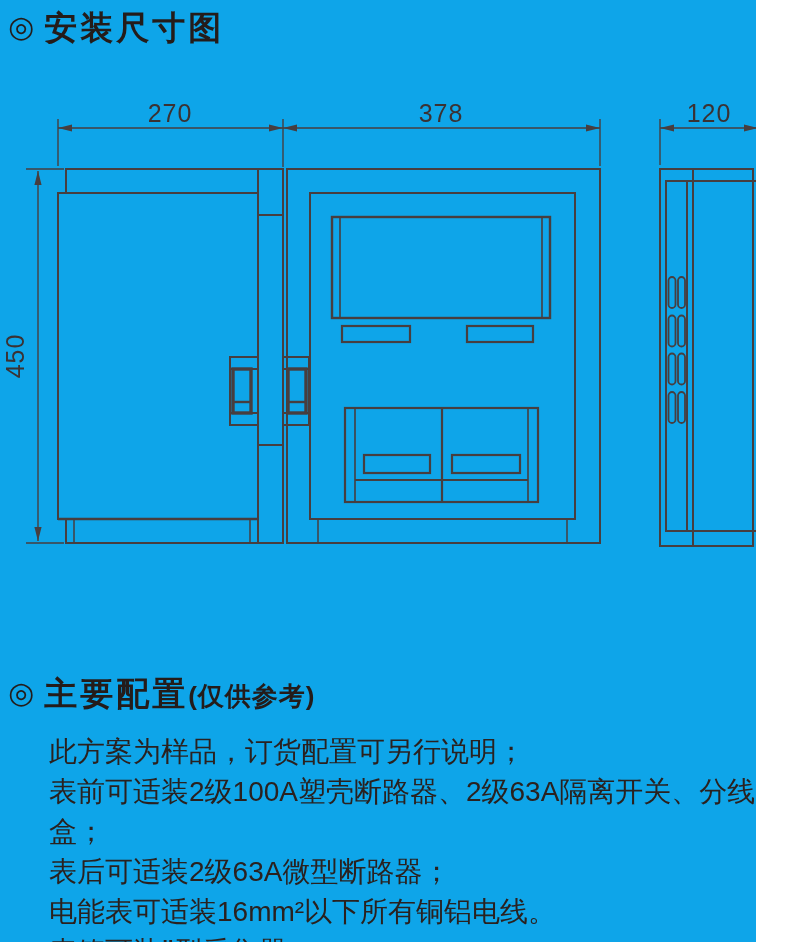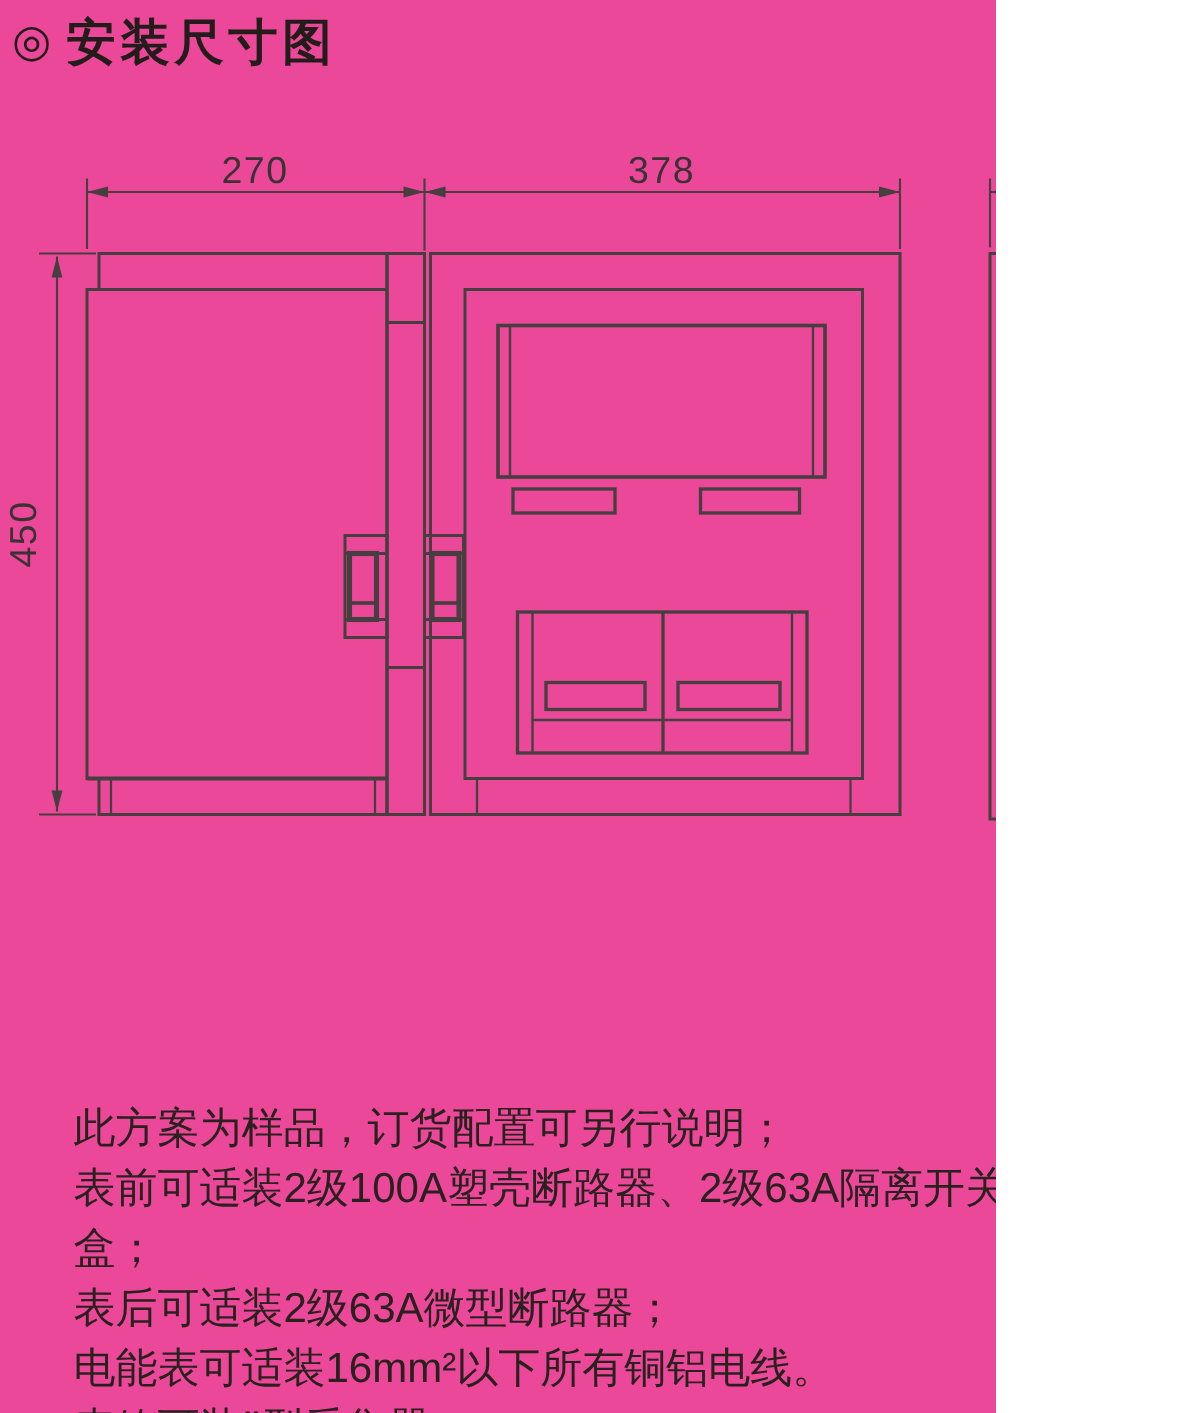--- a/index.html
+++ b/index.html
@@ -1,16 +1,16 @@
 <!DOCTYPE html>
 <html><head>
 <meta charset="utf-8">
 <style>
   html,body{margin:0;padding:0;background:#ffffff;}
-  .page{position:relative;width:664px;height:942px;background:#ec4899;overflow:hidden;
+  .page{position:relative;width:756px;height:942px;background:#0ea5e9;overflow:hidden;
         font-family:"Liberation Sans","DejaVu Sans",sans-serif;color:#241c1a;}
   .sec-head{position:absolute;left:8px;white-space:nowrap;}
   .sec-head .bullet{font-size:30px;font-weight:bold;color:#241c1a;vertical-align:2px;}
   .sec-head .t{font-size:33px;font-weight:bold;letter-spacing:3px;margin-left:10px;}
   .sec-head .sub{font-size:26px;font-weight:bold;letter-spacing:1px;}
   #head1{top:6px;}
   #head2{top:672px;}
   .drawing{position:absolute;left:0;top:0;}
   .bodytext{position:absolute;left:49px;top:732px;width:760px;}
   .bodytext p{margin:0;font-size:28px;line-height:40px;letter-spacing:0px;color:#2a211f;}
@@ -131,20 +131,23 @@
         <rect x="668.5" y="315.5" width="7" height="31" rx="3.5"></rect>
         <rect x="678" y="315.5" width="7" height="31" rx="3.5"></rect>
         <rect x="668.5" y="353.5" width="7" height="31" rx="3.5"></rect>
         <rect x="678" y="353.5" width="7" height="31" rx="3.5"></rect>
         <rect x="668.5" y="392" width="7" height="31" rx="3.5"></rect>
         <rect x="678" y="392" width="7" height="31" rx="3.5"></rect>
       </g>
     </g>
   </svg>
 
+  <div id="head2" class="sec-head">
+    <span class="bullet">◎</span><span class="t">主要配置</span><span class="sub">(仅供参考)</span>
+  </div>
 
   <div class="bodytext">
     <p>此方案为样品，订货配置可另行说明；</p>
     <p>表前可适装2级100A塑壳断路器、2级63A隔离开关、分线盒；</p>
     <p>表后可适装2级63A微型断路器；</p>
     <p>电能表可适装16mm²以下所有铜铝电线。</p>
     <p>表箱可装Ⅱ型采集器。</p>
   </div>
 
 </div>

